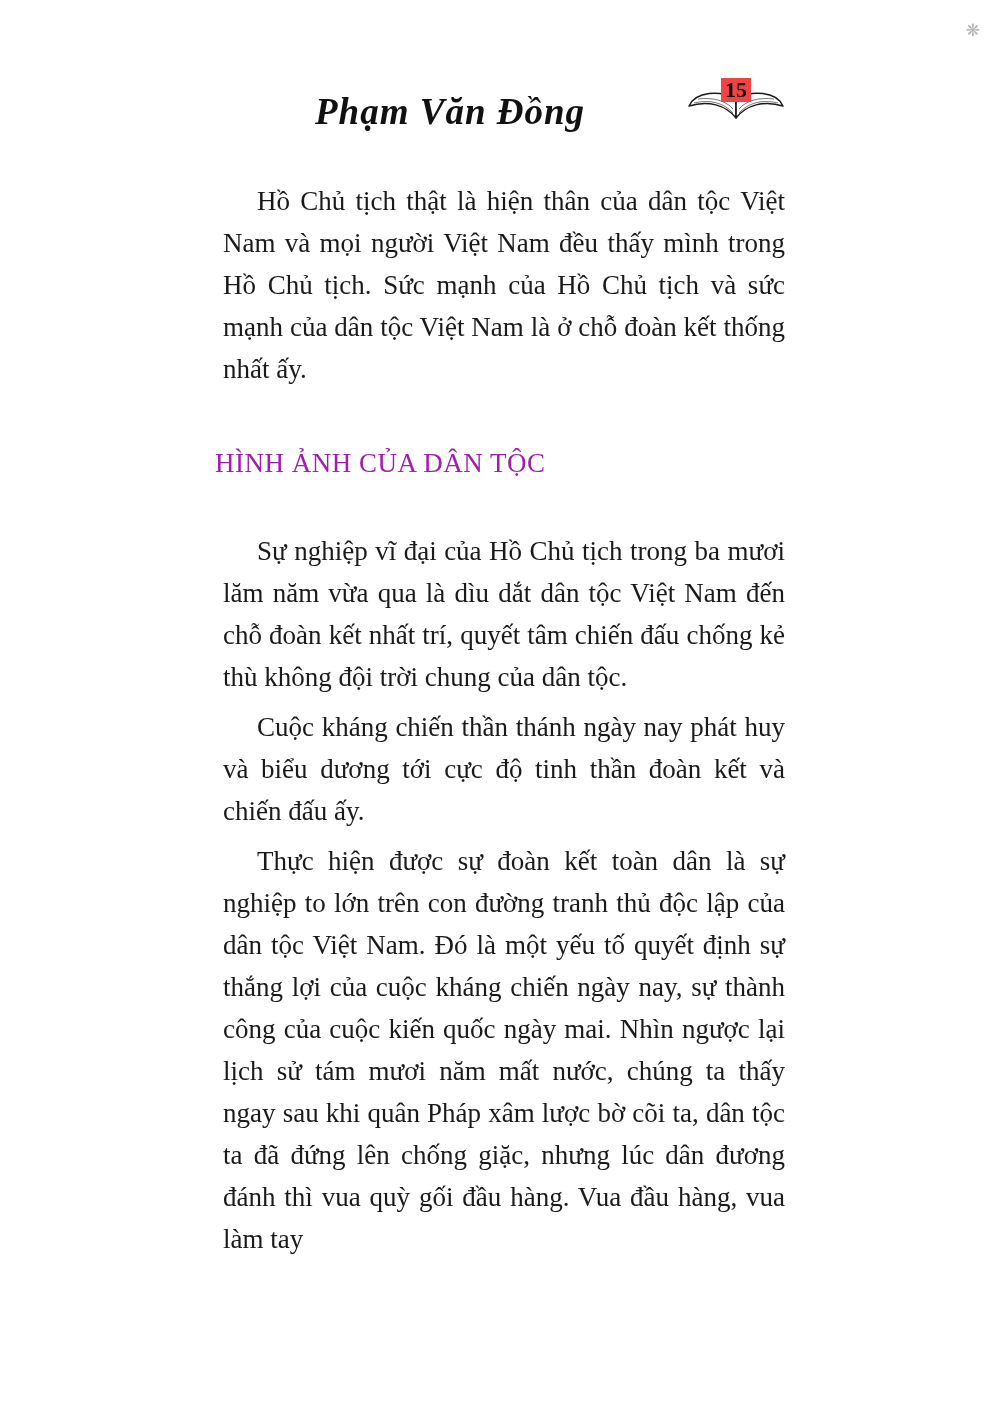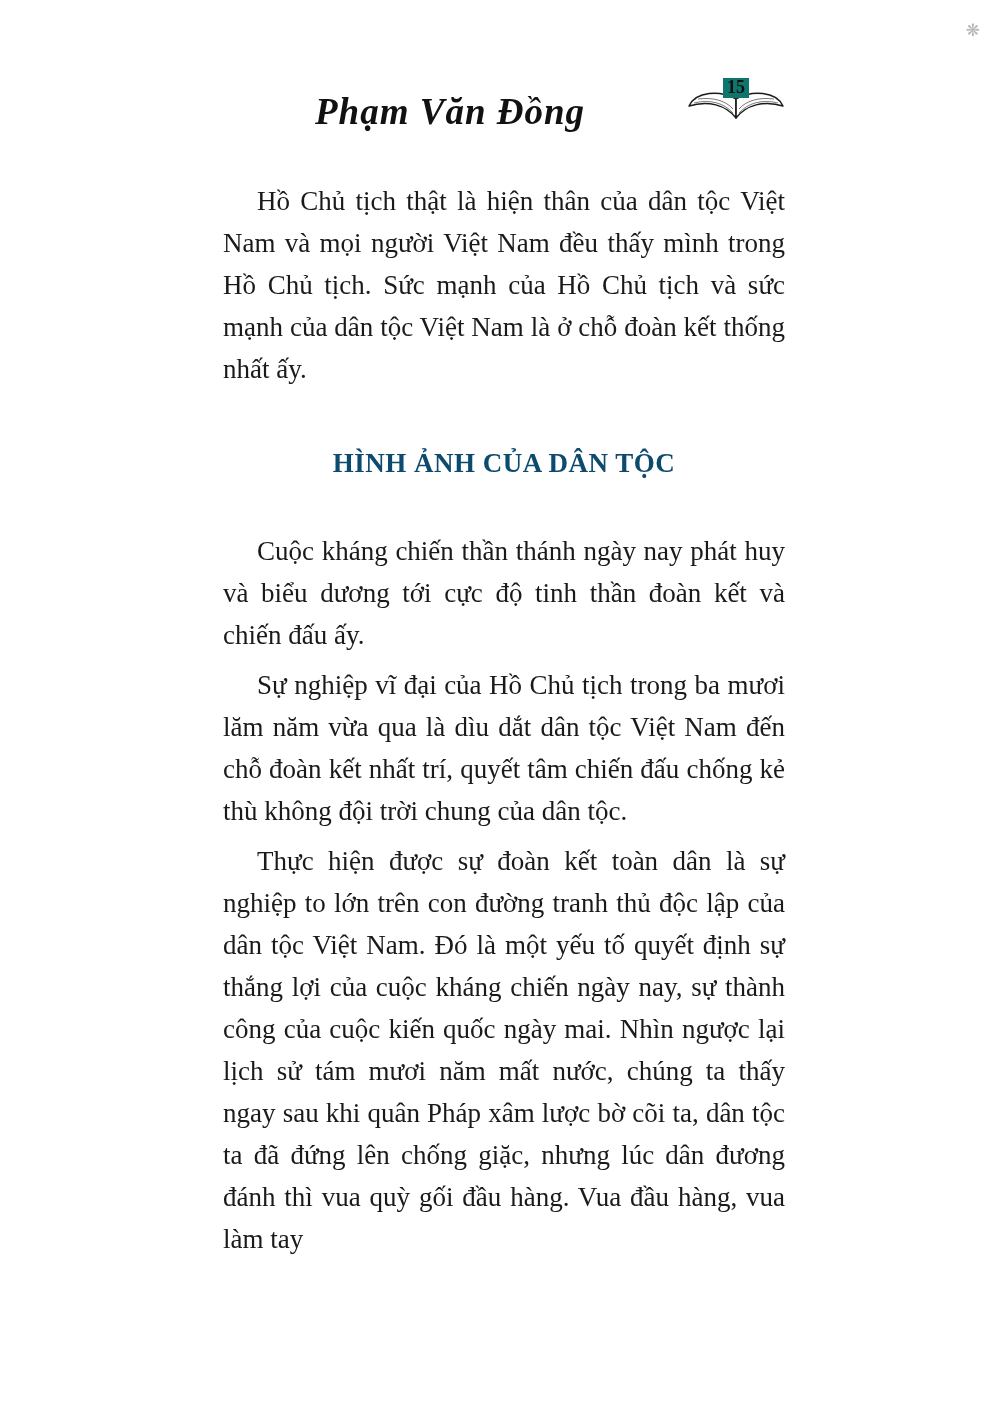--- a/index.html
+++ b/index.html
@@ -44,46 +44,46 @@
     left: 685px;
     width: 102px;
     height: 48px;
   }
   .badge svg { display: block; width: 102px; height: 48px; }
   .page-num {
     position: absolute;
     top: 0px;
     left: 50%;
     transform: translateX(-50%);
-    font-size: 18px;
+    font-size: 22px;
     font-weight: bold;
     line-height: 1.1;
-    background: #0f766e;
+    background: #ef4444;
     padding: 0 4px;
     color: #111111;
   }
 
   .content {
     position: absolute;
     top: 172px;
     left: 215px;
     width: 578px;
     font-size: 27px;
     line-height: 42px;
     text-align: justify;
   }
   .content p { margin: 8px; text-indent: 34px; }
 
   .section-title {
     margin: 52px 0 46px 0;
-    text-align: center;
+    text-align: left;
     font-size: 27px;
-    font-weight: bold;
+    font-weight: normal;
     letter-spacing: 0.5px;
-    color: #0c4a6e;
+    color: #a21caf;
     line-height: 42px;
   }
 </style>
 </head>
 <body>
 
 <div class="sheet">
 
   <span class="corner-mark">❋</span>
 
@@ -104,18 +104,18 @@
       <path d="M51 21 L51 40" stroke="#1a1a1a" stroke-width="1" fill="none"></path>
     </svg>
     <span class="page-num">15</span>
   </div>
 
   <div class="content">
     <p>Hồ Chủ tịch thật là hiện thân của dân tộc Việt Nam và mọi người Việt Nam đều thấy mình trong Hồ Chủ tịch. Sức mạnh của Hồ Chủ tịch và sức mạnh của dân tộc Việt Nam là ở chỗ đoàn kết thống nhất ấy.</p>
 
     <h2 class="section-title">HÌNH ẢNH CỦA DÂN TỘC</h2>
 
+    <p>Sự nghiệp vĩ đại của Hồ Chủ tịch trong ba mươi lăm năm vừa qua là dìu dắt dân tộc Việt Nam đến chỗ đoàn kết nhất trí, quyết tâm chiến đấu chống kẻ thù không đội trời chung của dân tộc.</p>
     <p>Cuộc kháng chiến thần thánh ngày nay phát huy và biểu dương tới cực độ tinh thần đoàn kết và chiến đấu ấy.</p>
-    <p>Sự nghiệp vĩ đại của Hồ Chủ tịch trong ba mươi lăm năm vừa qua là dìu dắt dân tộc Việt Nam đến chỗ đoàn kết nhất trí, quyết tâm chiến đấu chống kẻ thù không đội trời chung của dân tộc.</p>
     <p>Thực hiện được sự đoàn kết toàn dân là sự nghiệp to lớn trên con đường tranh thủ độc lập của dân tộc Việt Nam. Đó là một yếu tố quyết định sự thắng lợi của cuộc kháng chiến ngày nay, sự thành công của cuộc kiến quốc ngày mai. Nhìn ngược lại lịch sử tám mươi năm mất nước, chúng ta thấy ngay sau khi quân Pháp xâm lược bờ cõi ta, dân tộc ta đã đứng lên chống giặc, nhưng lúc dân đương đánh thì vua quỳ gối đầu hàng. Vua đầu hàng, vua làm tay</p>
   </div>
 
 </div>
 
 </body></html>

